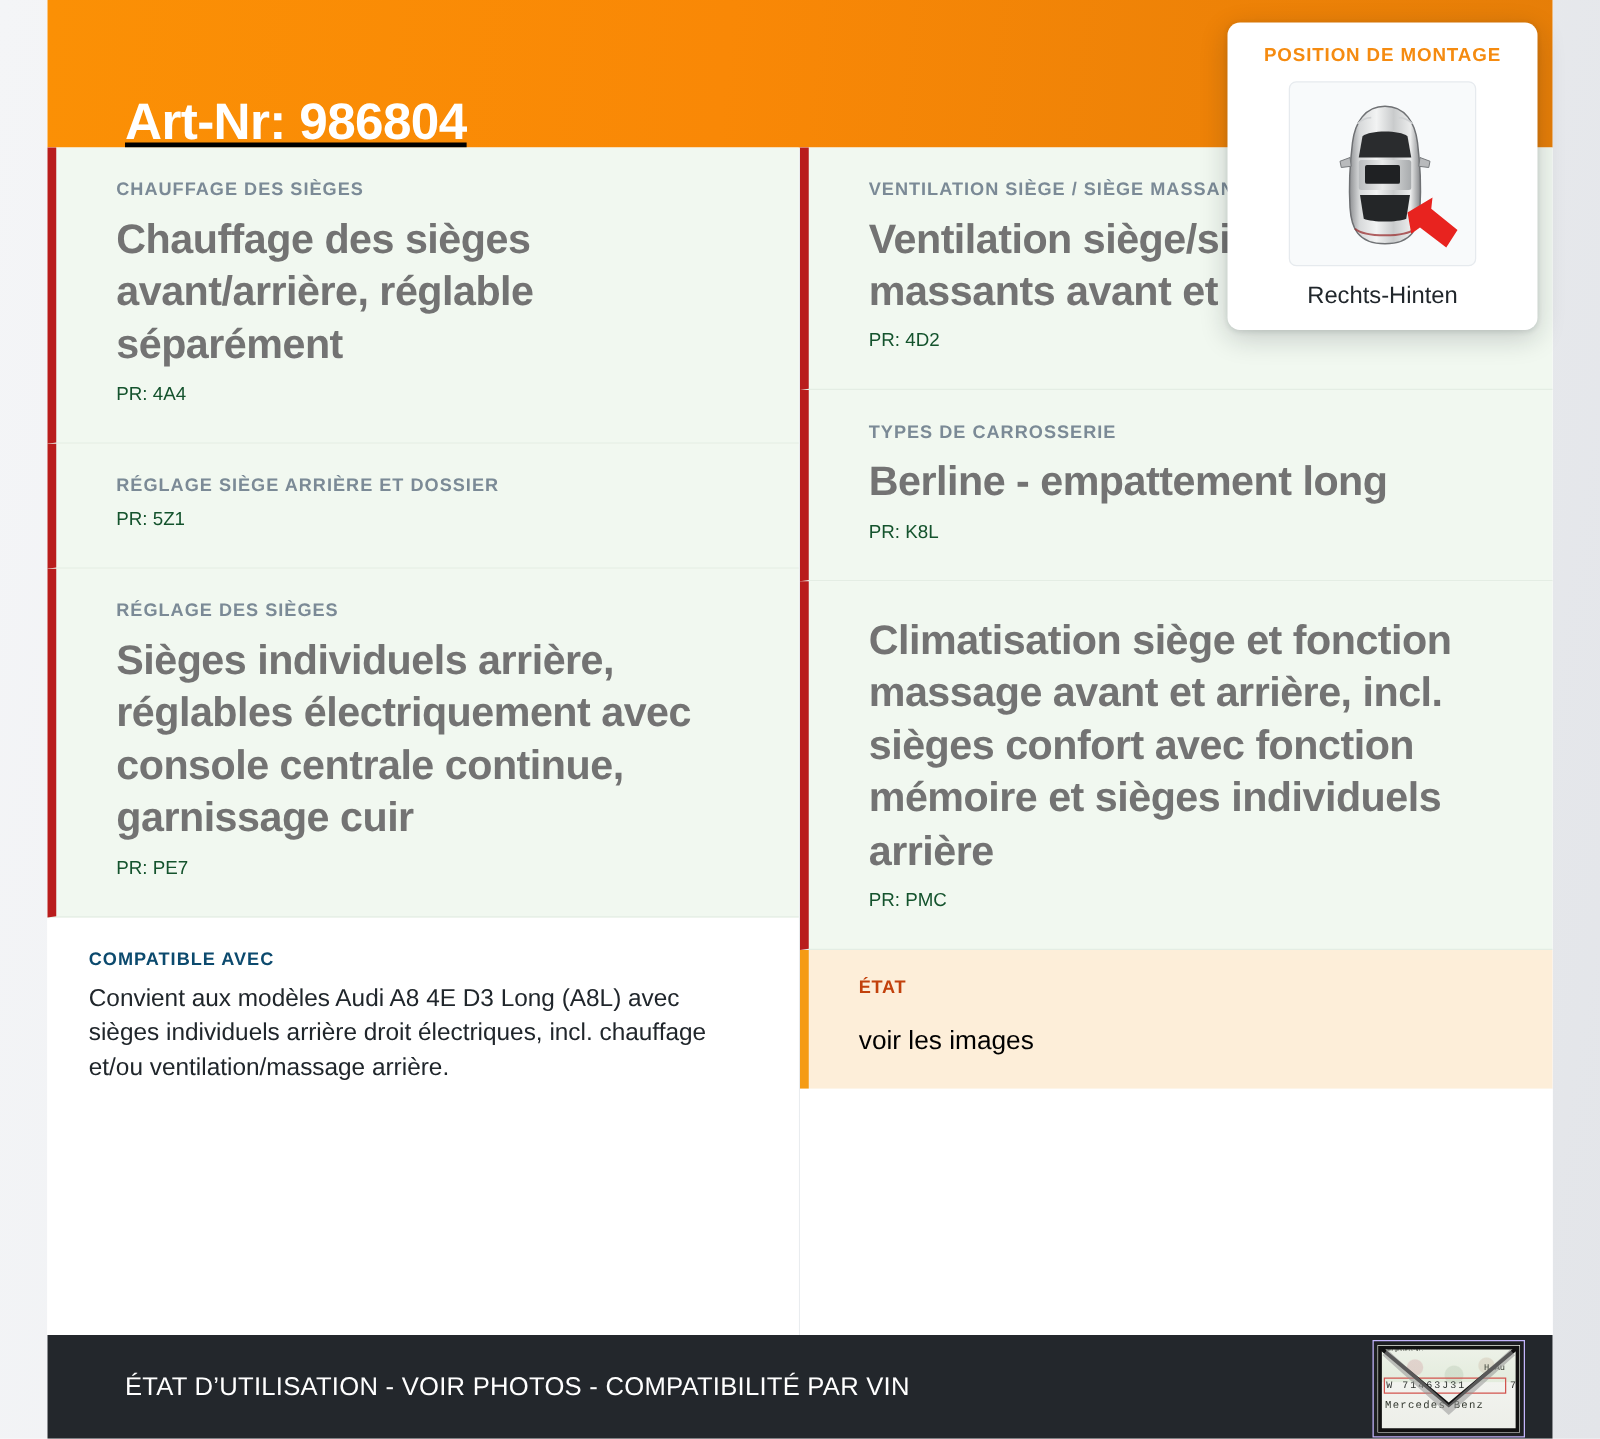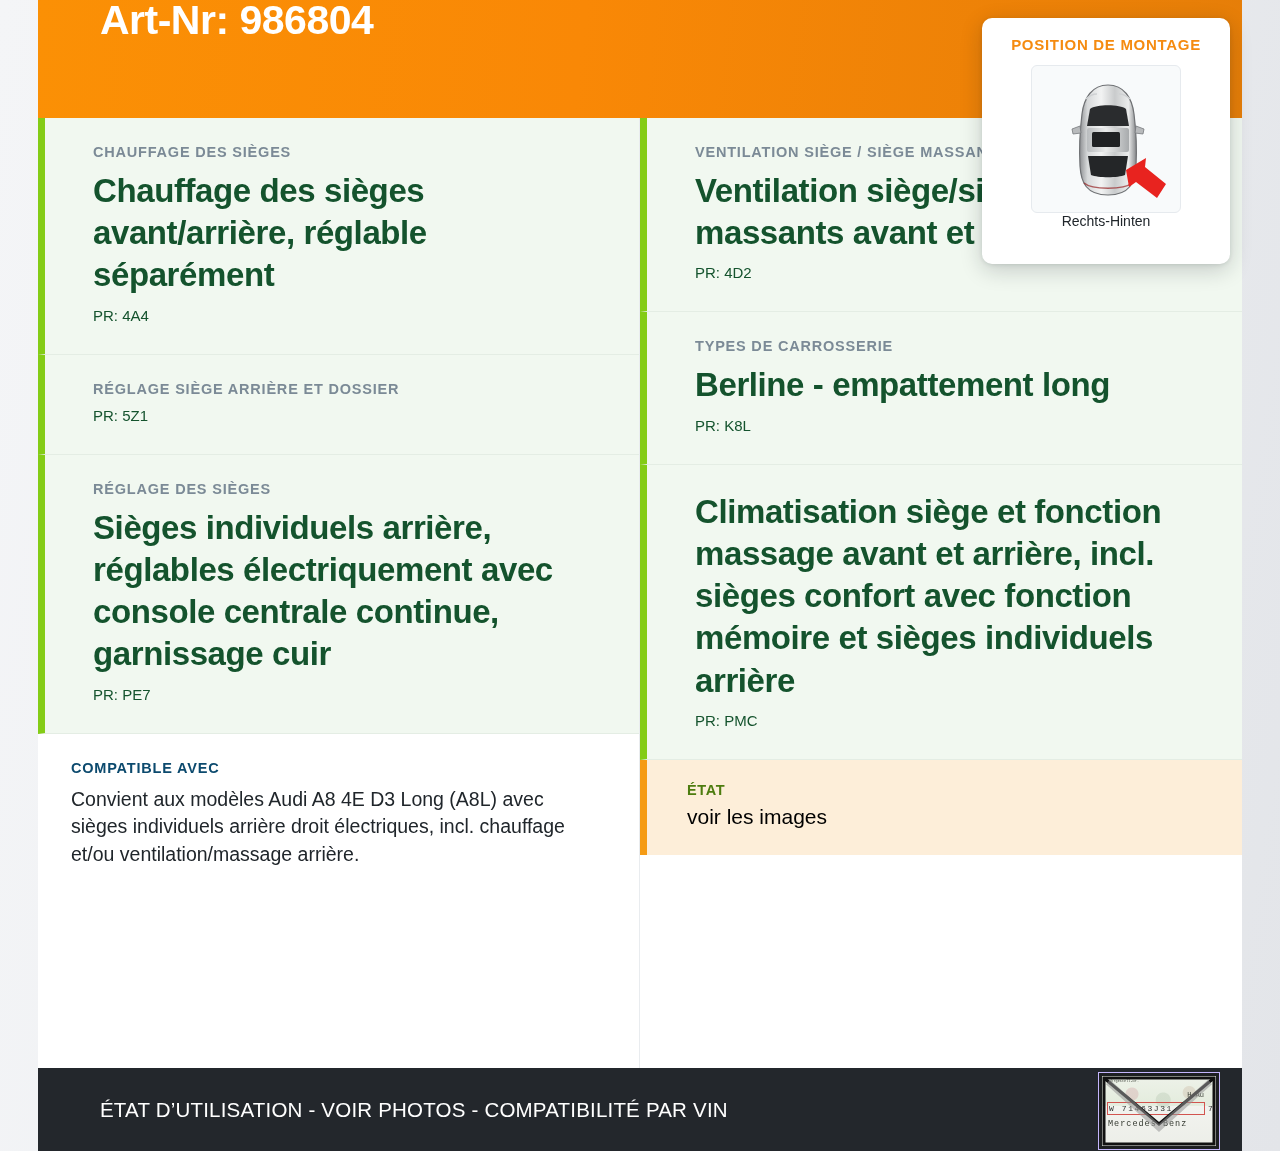--- a/index.html
+++ b/index.html
@@ -33,22 +33,23 @@
     display: flex;
     flex-direction: column;
   }
 
   
   .header {
     position: relative;
     height: 118px;
     background: linear-gradient(96deg, #fb9005 0%, #f98806 45%, #e67e08 100%);
     display: flex;
-    align-items: flex-start;
+    align-items: flex-end;
     flex: 0 0 118px;
+    text-decoration: underline;
   }
 
   .header-title {
     color: #ffffff;
     font-size: 41px;
     font-weight: bold;
     letter-spacing: -0.5px;
     padding-left: 62px;
     line-height: 1;
   }
@@ -66,40 +67,40 @@
     display: flex;
     flex-direction: column;
   }
 
   .col-left  { border-right: 1px solid #e9ecef; }
 
   
   .spec {
     position: relative;
     background: #f1f8f0;
-    border-left: 7px solid #84cc16;
+    border-left: 7px solid #b91c1c;
     border-bottom: 1px solid #e4ede4;
     padding: 26px 44px 30px 48px;
   }
 
   .spec-label {
     font-size: 14.5px;
     font-weight: bold;
     letter-spacing: 0.8px;
     color: #7b8a96;
     text-transform: uppercase;
     margin-bottom: 10px;
     white-space: nowrap;
   }
 
   .spec-title {
     font-size: 33px;
     font-weight: bold;
     line-height: 1.28;
-    color: #14532d;
+    color: #737373;
     letter-spacing: -0.4px;
     margin-bottom: 10px;
   }
 
   .spec-pr {
     font-size: 15px;
     color: #14532d;
   }
 
   
@@ -128,23 +129,23 @@
   .etat {
     background: #fdeed9;
     border-left: 7px solid #f59b14;
     padding: 22px 44px 26px 40px;
   }
 
   .etat-label {
     font-size: 14.5px;
     font-weight: bold;
     letter-spacing: 0.6px;
-    color: #4d7c0f;
+    color: #c2410c;
     text-transform: uppercase;
-    margin-bottom: 7px;
+    margin-bottom: 23px;
   }
 
   .etat-value {
     font-size: 21px;
     color: #000000;
   }
 
   .filler { flex: 1 1 auto; background: #ffffff; }
 
   
@@ -271,21 +272,22 @@
     width: 150px;
     height: 148px;
     margin: 0 auto;
     background: #f8fafb;
     border: 1px solid #e6eaee;
     border-radius: 6px;
     position: relative;
   }
 
   .pos-caption {
-    font-size: 14px;
+    margin-top: 13px;
+    font-size: 19px;
     color: #20262b;
   }
 
   .car-svg { position: absolute; left: 34px; top: 16px; }
   .arrow-svg { position: absolute; left: 92px; top: 88px; }
 </style>
 </head>
 <body>
 
 <div class="page">

